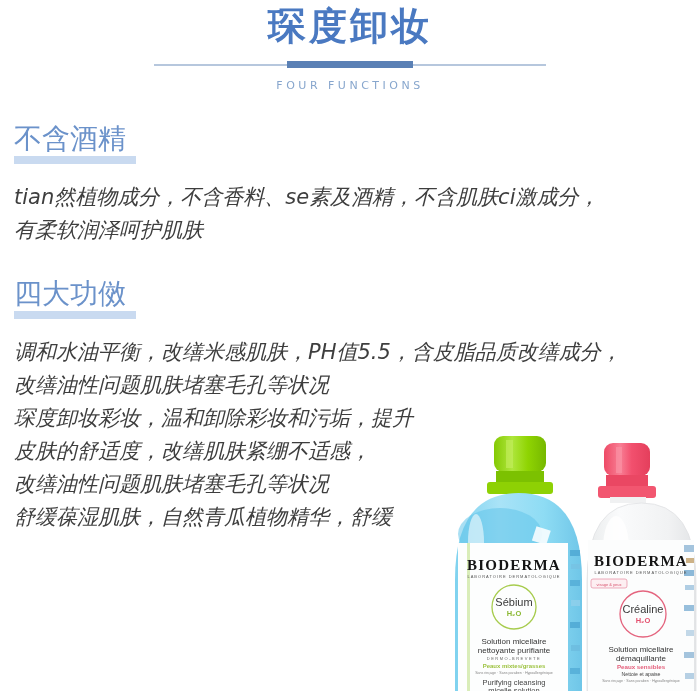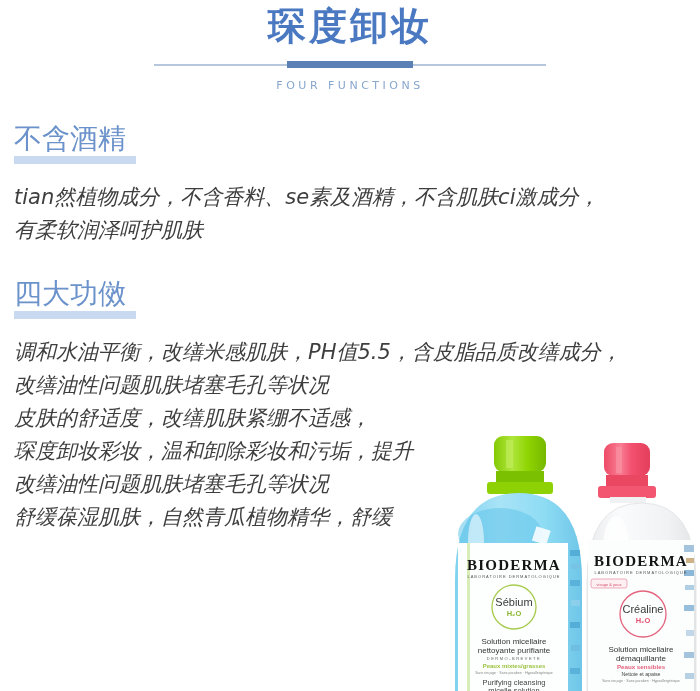--- a/index.html
+++ b/index.html
@@ -75,22 +75,22 @@
         <span class="feature-heading">四大功傚</span>
       </div>
       <div class="para">
         <div class="line">调和水油平衡，改缮米感肌肤，PH值5.5，含皮脂品质改缮成分，</div>
         <div class="line">改缮油性问题肌肤堵塞毛孔等状况</div>
       </div>
     </section>
 
     <section>
       <div class="para">
+        <div class="line">琛度卸妆彩妆，温和卸除彩妆和污垢，提升</div>
         <div class="line">皮肤的舒适度，改缮肌肤紧绷不适感，</div>
-        <div class="line">琛度卸妆彩妆，温和卸除彩妆和污垢，提升</div>
         <div class="line">改缮油性问题肌肤堵塞毛孔等状况</div>
       </div>
     </section>
 
     <section>
       <div class="para">
         <div class="line">舒缓葆湿肌肤，自然青瓜植物精华，舒缓</div>
 
       </div>
     </section>

